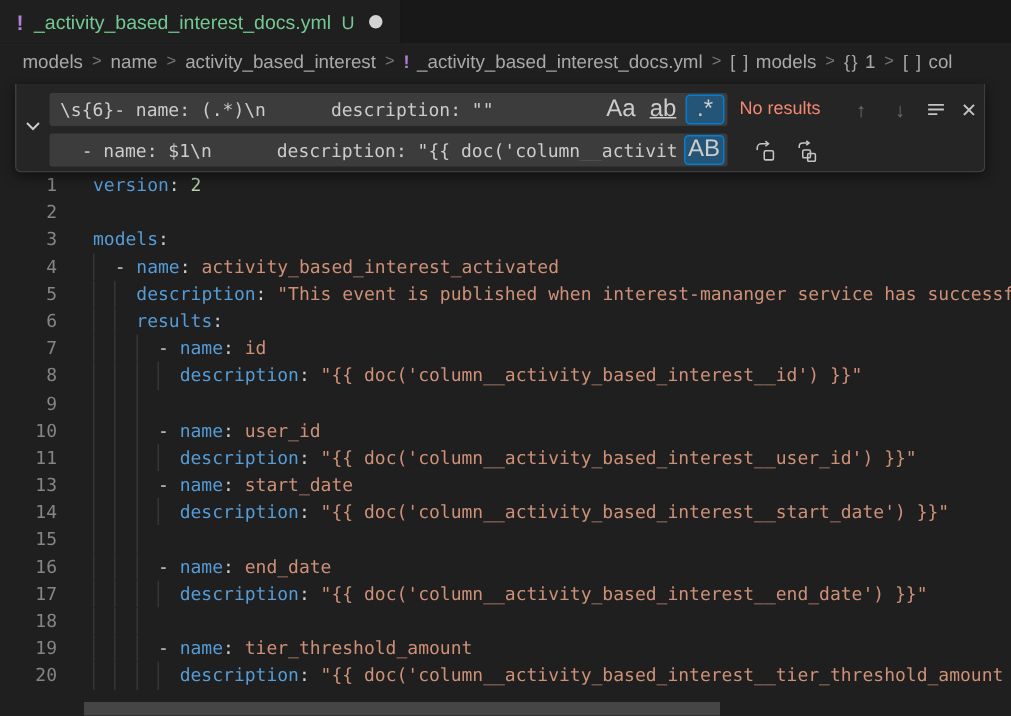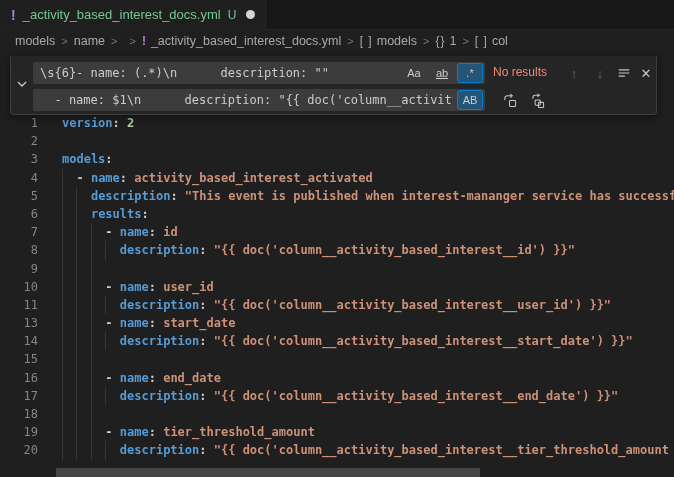--- a/index.html
+++ b/index.html
@@ -20,34 +20,34 @@
   .breadcrumb{height:22px;background:#1f1f1f;display:flex;align-items:center;padding-left:15px;font-size:12.5px;color:#a9a9a9;white-space:nowrap;overflow:hidden;}
   .bc-item{display:flex;align-items:center;cursor:pointer;}
   .bc-sym{color:#a9a9a9;margin-right:4px;font-size:12px;letter-spacing:1px;}
   .bc-ficon{color:#b180d7;font-weight:bold;font-size:12px;margin-right:5px;}
   .bc-sep{margin:0 6px;color:#767676;font-size:11px;}
   
   .editor{position:relative;height:426px;background:#1f1f1f;overflow:hidden;}
   .code{padding-top:62px;font-family:"DejaVu Sans Mono","Liberation Mono",monospace;font-size:12px;line-height:18.2px;}
   .code-line{display:flex;height:18.2px;white-space:pre;}
   .ln{width:38px;text-align:right;color:#858585;flex:none;}
-  .lc{margin-left:24px;position:relative;flex:1;white-space:pre;overflow:hidden;font-weight:bold;}
+  .lc{margin-left:24px;position:relative;flex:1;white-space:pre;overflow:hidden;}
   .guide{position:absolute;top:0;bottom:0;width:1px;background:#363636;}
   
   .findw{position:absolute;top:4px;left:10px;right:17px;height:58px;background:#252526;
     border:1px solid #3e3e3e;border-top:none;border-radius:0 0 4px 4px;
     box-shadow:0 2px 8px rgba(0,0,0,.5);z-index:5;}
   .chev{position:absolute;left:4px;top:21px;width:14px;height:14px;color:#cccccc;cursor:pointer;display:flex;align-items:center;justify-content:center;}
   .inwrap{position:absolute;left:22px;width:452px;height:22px;background:#3c3c3c;border-radius:2px;display:flex;align-items:center;}
   .inwrap.find{top:6px;}
   .inwrap.repl{top:33px;}
   .inwrap input{flex:1;background:transparent;border:none;outline:none;color:#cccccc;
     font-family:"DejaVu Sans Mono","Liberation Mono",monospace;font-size:12px;padding:0 4px 0 7px;min-width:0;}
   .optbtn{flex:none;min-width:20px;height:18px;border-radius:3px;display:flex;align-items:center;justify-content:center;
-    color:#cccccc;font-size:11px;margin-right:2px;border:1px solid transparent;cursor:pointer;padding:0 2px;}
+    color:#cccccc;font-size:16px;margin-right:2px;border:1px solid transparent;cursor:pointer;padding:0 2px;}
   .optbtn.active{background:rgba(0,127,212,.38);border-color:#007fd4;}
   .optbtn .uline{text-decoration:underline;}
   .results{position:absolute;left:482px;top:9px;font-size:12px;color:#f48771;}
   .iconbtn{position:absolute;width:22px;height:20px;display:flex;align-items:center;justify-content:center;color:#c5c5c5;border-radius:3px;cursor:pointer;font-size:13px;}
   .iconbtn.dim{opacity:.45;}
   
   .hscroll{position:absolute;left:56px;bottom:0;width:424px;height:10px;background:rgba(121,121,121,.42);}
 </style>
 </head>
 <body>
@@ -63,20 +63,23 @@
 
 <div class="breadcrumb">
     <span class="bc-item">
       <span>models</span>
     </span>
     <span class="bc-sep">&gt;</span>
     <span class="bc-item">
       <span>name</span>
     </span>
     <span class="bc-sep">&gt;</span>
+    <span class="bc-item">
+      <span>activity_based_interest</span>
+    </span>
     <span class="bc-sep">&gt;</span>
     <span class="bc-item">
       <span class="bc-ficon">!</span>
       <span>_activity_based_interest_docs.yml</span>
     </span>
     <span class="bc-sep">&gt;</span>
     <span class="bc-item">
       <span class="bc-sym">[ ]</span>
       <span>models</span>
     </span>

